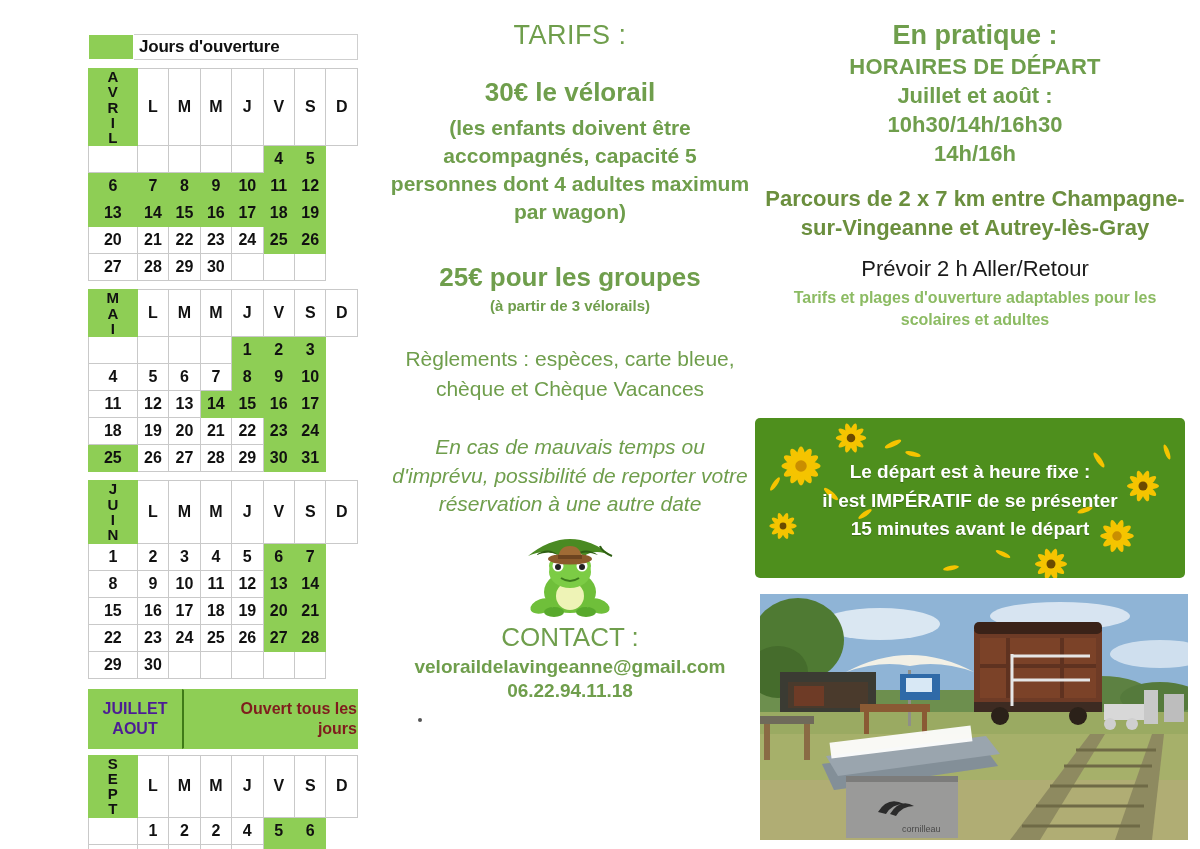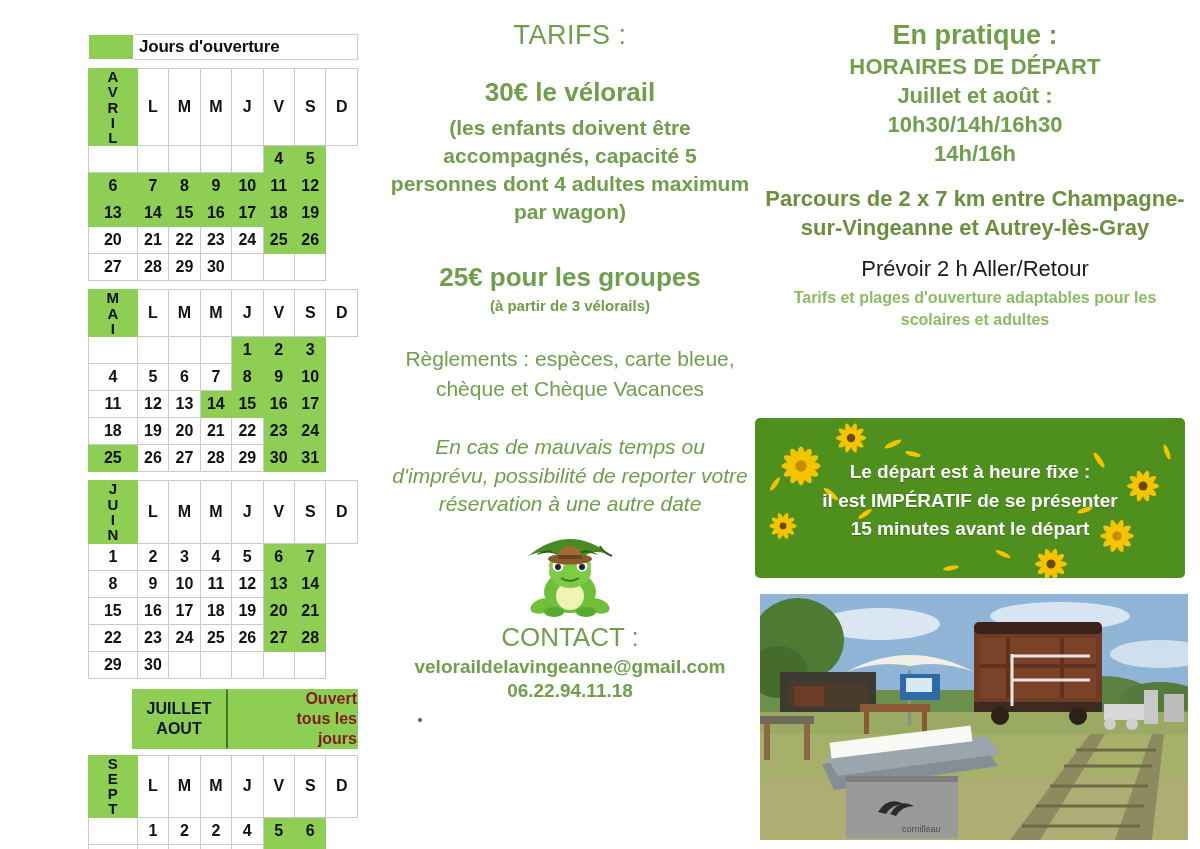--- a/index.html
+++ b/index.html
@@ -45,21 +45,21 @@
     font-weight:bold;font-size:16px;background:#fff;height:24px;
   }
   table.cal td.g{background:#8ECE55;border-color:#8ECE55;}
   table.cal td.blank{background:#fff;}
   .col-d{width:31px;}
 
   .jui{display:flex;height:60px;margin-top:2px;}
   .jui .lbl{
     width:94px;background:#8ECE55;border:1px solid #8ECE55;box-sizing:border-box;
     display:flex;flex-direction:column;align-items:center;justify-content:center;
-    font-weight:bold;font-size:16px;color:#0f172a;line-height:1.25;margin-left:44px;
+    font-weight:bold;font-size:16px;color:#4c1d95;line-height:1.25;
   }
   .jui .txt{
     flex:1;background:#8ECE55;border:1px solid #8ECE55;border-left:2px solid #3f7a18;box-sizing:border-box;
     display:flex;align-items:center;justify-content:center;text-align:right;
     font-weight:bold;font-size:16px;color:#7f1d1d;line-height:1.25;padding-left:48px;
   }
 
   
   .mid{position:absolute;left:390px;top:0px;width:360px;text-align:center;color:#6f9e4c;}
   .mid .t-title{font-size:27px;font-weight:normal;margin-top:20px;letter-spacing:.5px;}

